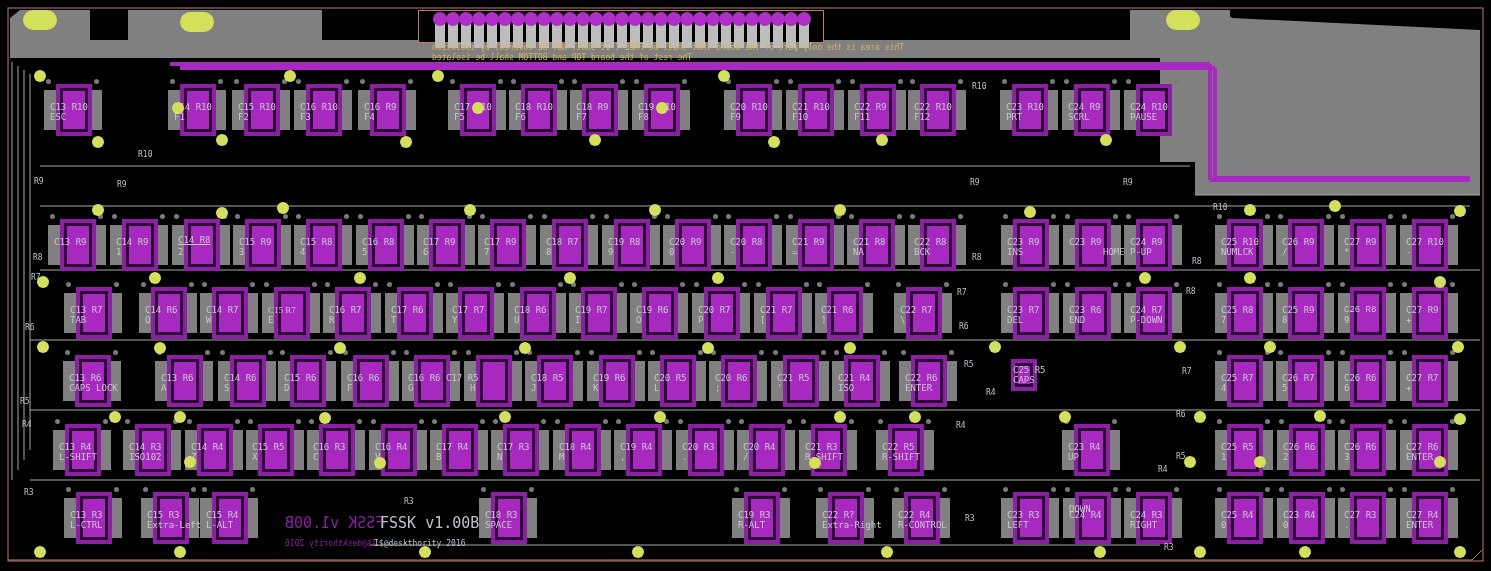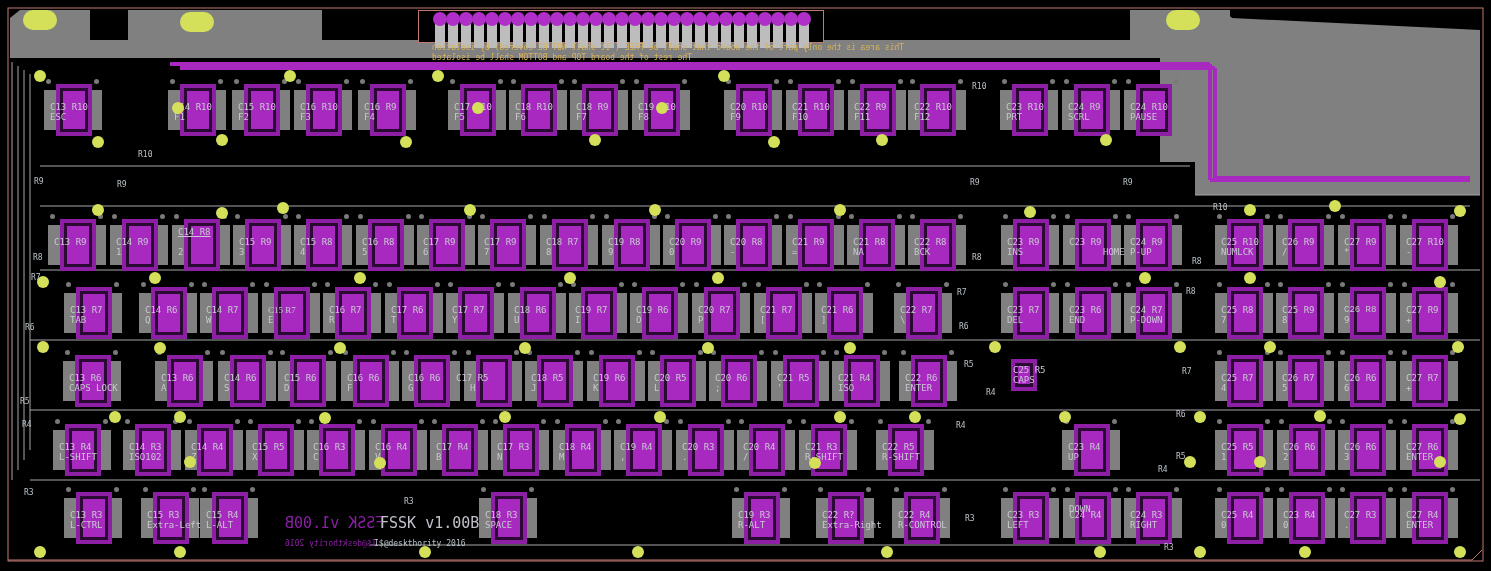--- a/index.html
+++ b/index.html
@@ -161,21 +161,21 @@
     <div class="fp" style="left: 110px; top: 225px; width: 58px; height: 40px;"></div>
     <div class="dot" style="left: 112px; top: 214px;"></div>
     <div class="dot" style="left: 160px; top: 214px;"></div>
     <div class="pad" style="left: 126px; top: 223px; width: 22px; height: 38px;"></div>
     <div class="lbl" style="left: 116px; top: 237px;">C14 R9</div>
     <div class="lbl" style="left: 116px; top: 247px;">1</div>
     <div class="fp" style="left: 172px; top: 225px; width: 58px; height: 40px;"></div>
     <div class="dot" style="left: 174px; top: 214px;"></div>
     <div class="dot" style="left: 222px; top: 214px;"></div>
     <div class="pad" style="left: 188px; top: 223px; width: 22px; height: 38px;"></div>
-    <div class="lbl" style="left: 178px; top: 227px; text-decoration: underline;">C14 R8</div>
+    <div class="lbl" style="left: 178px; top: 235px; text-decoration: underline;">C14 R8</div>
     <div class="lbl" style="left: 178px; top: 247px;">2</div>
     <div class="fp" style="left: 233px; top: 225px; width: 58px; height: 40px;"></div>
     <div class="dot" style="left: 235px; top: 214px;"></div>
     <div class="dot" style="left: 283px; top: 214px;"></div>
     <div class="pad" style="left: 249px; top: 223px; width: 22px; height: 38px;"></div>
     <div class="lbl" style="left: 239px; top: 237px;">C15 R9</div>
     <div class="lbl" style="left: 239px; top: 247px;">3</div>
     <div class="fp" style="left: 294px; top: 225px; width: 58px; height: 40px;"></div>
     <div class="dot" style="left: 296px; top: 214px;"></div>
     <div class="dot" style="left: 344px; top: 214px;"></div>
@@ -443,21 +443,21 @@
     <div class="fp" style="left: 402px; top: 361px; width: 58px; height: 40px;"></div>
     <div class="dot" style="left: 404px; top: 350px;"></div>
     <div class="dot" style="left: 452px; top: 350px;"></div>
     <div class="pad" style="left: 418px; top: 359px; width: 22px; height: 38px;"></div>
     <div class="lbl" style="left: 408px; top: 373px;">C16 R6</div>
     <div class="lbl" style="left: 408px; top: 383px;">G</div>
     <div class="fp" style="left: 464px; top: 361px; width: 58px; height: 40px;"></div>
     <div class="dot" style="left: 466px; top: 350px;"></div>
     <div class="dot" style="left: 514px; top: 350px;"></div>
     <div class="pad" style="left: 480px; top: 359px; width: 22px; height: 38px;"></div>
-    <div class="lbl" style="left: 456px; top: 373px;">C17 R5</div>
+    <div class="lbl" style="left: 446px; top: 373px;">C17 R5</div>
     <div class="lbl" style="left: 470px; top: 383px;">H</div>
     <div class="fp" style="left: 525px; top: 361px; width: 58px; height: 40px;"></div>
     <div class="dot" style="left: 527px; top: 350px;"></div>
     <div class="dot" style="left: 575px; top: 350px;"></div>
     <div class="pad" style="left: 541px; top: 359px; width: 22px; height: 38px;"></div>
     <div class="lbl" style="left: 531px; top: 373px;">C18 R5</div>
     <div class="lbl" style="left: 531px; top: 383px;">J</div>
     <div class="fp" style="left: 587px; top: 361px; width: 58px; height: 40px;"></div>
     <div class="dot" style="left: 589px; top: 350px;"></div>
     <div class="dot" style="left: 637px; top: 350px;"></div>

